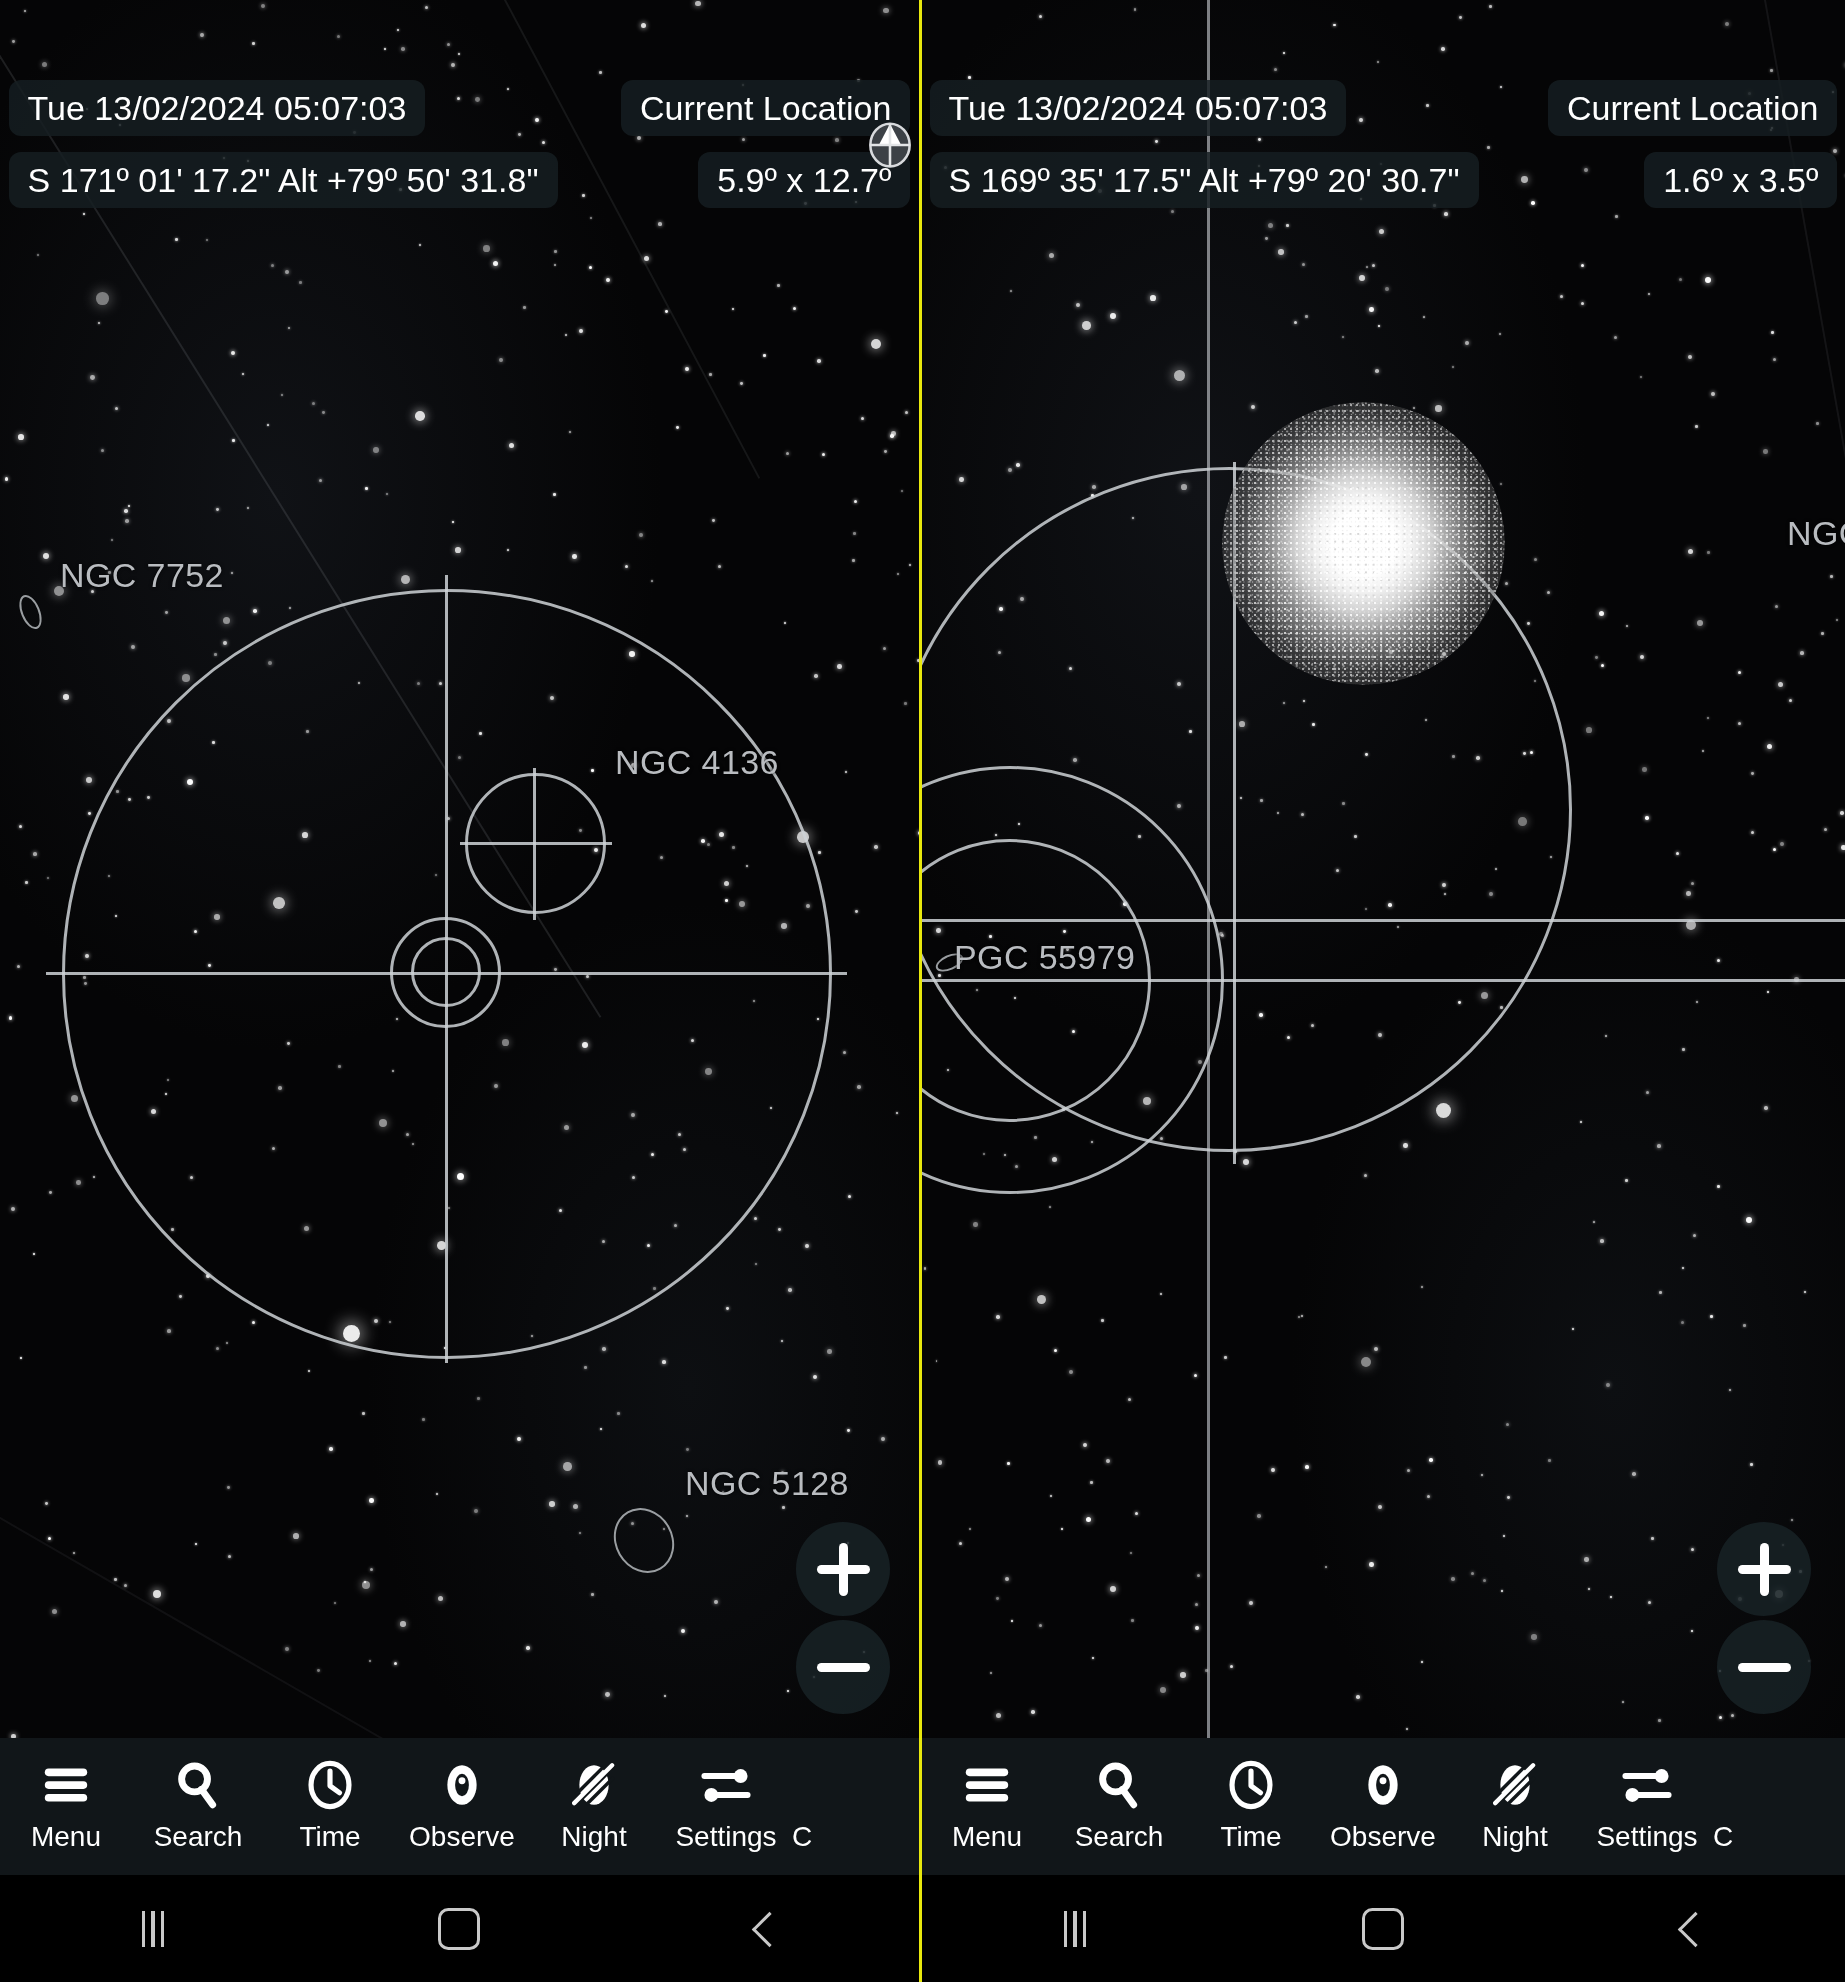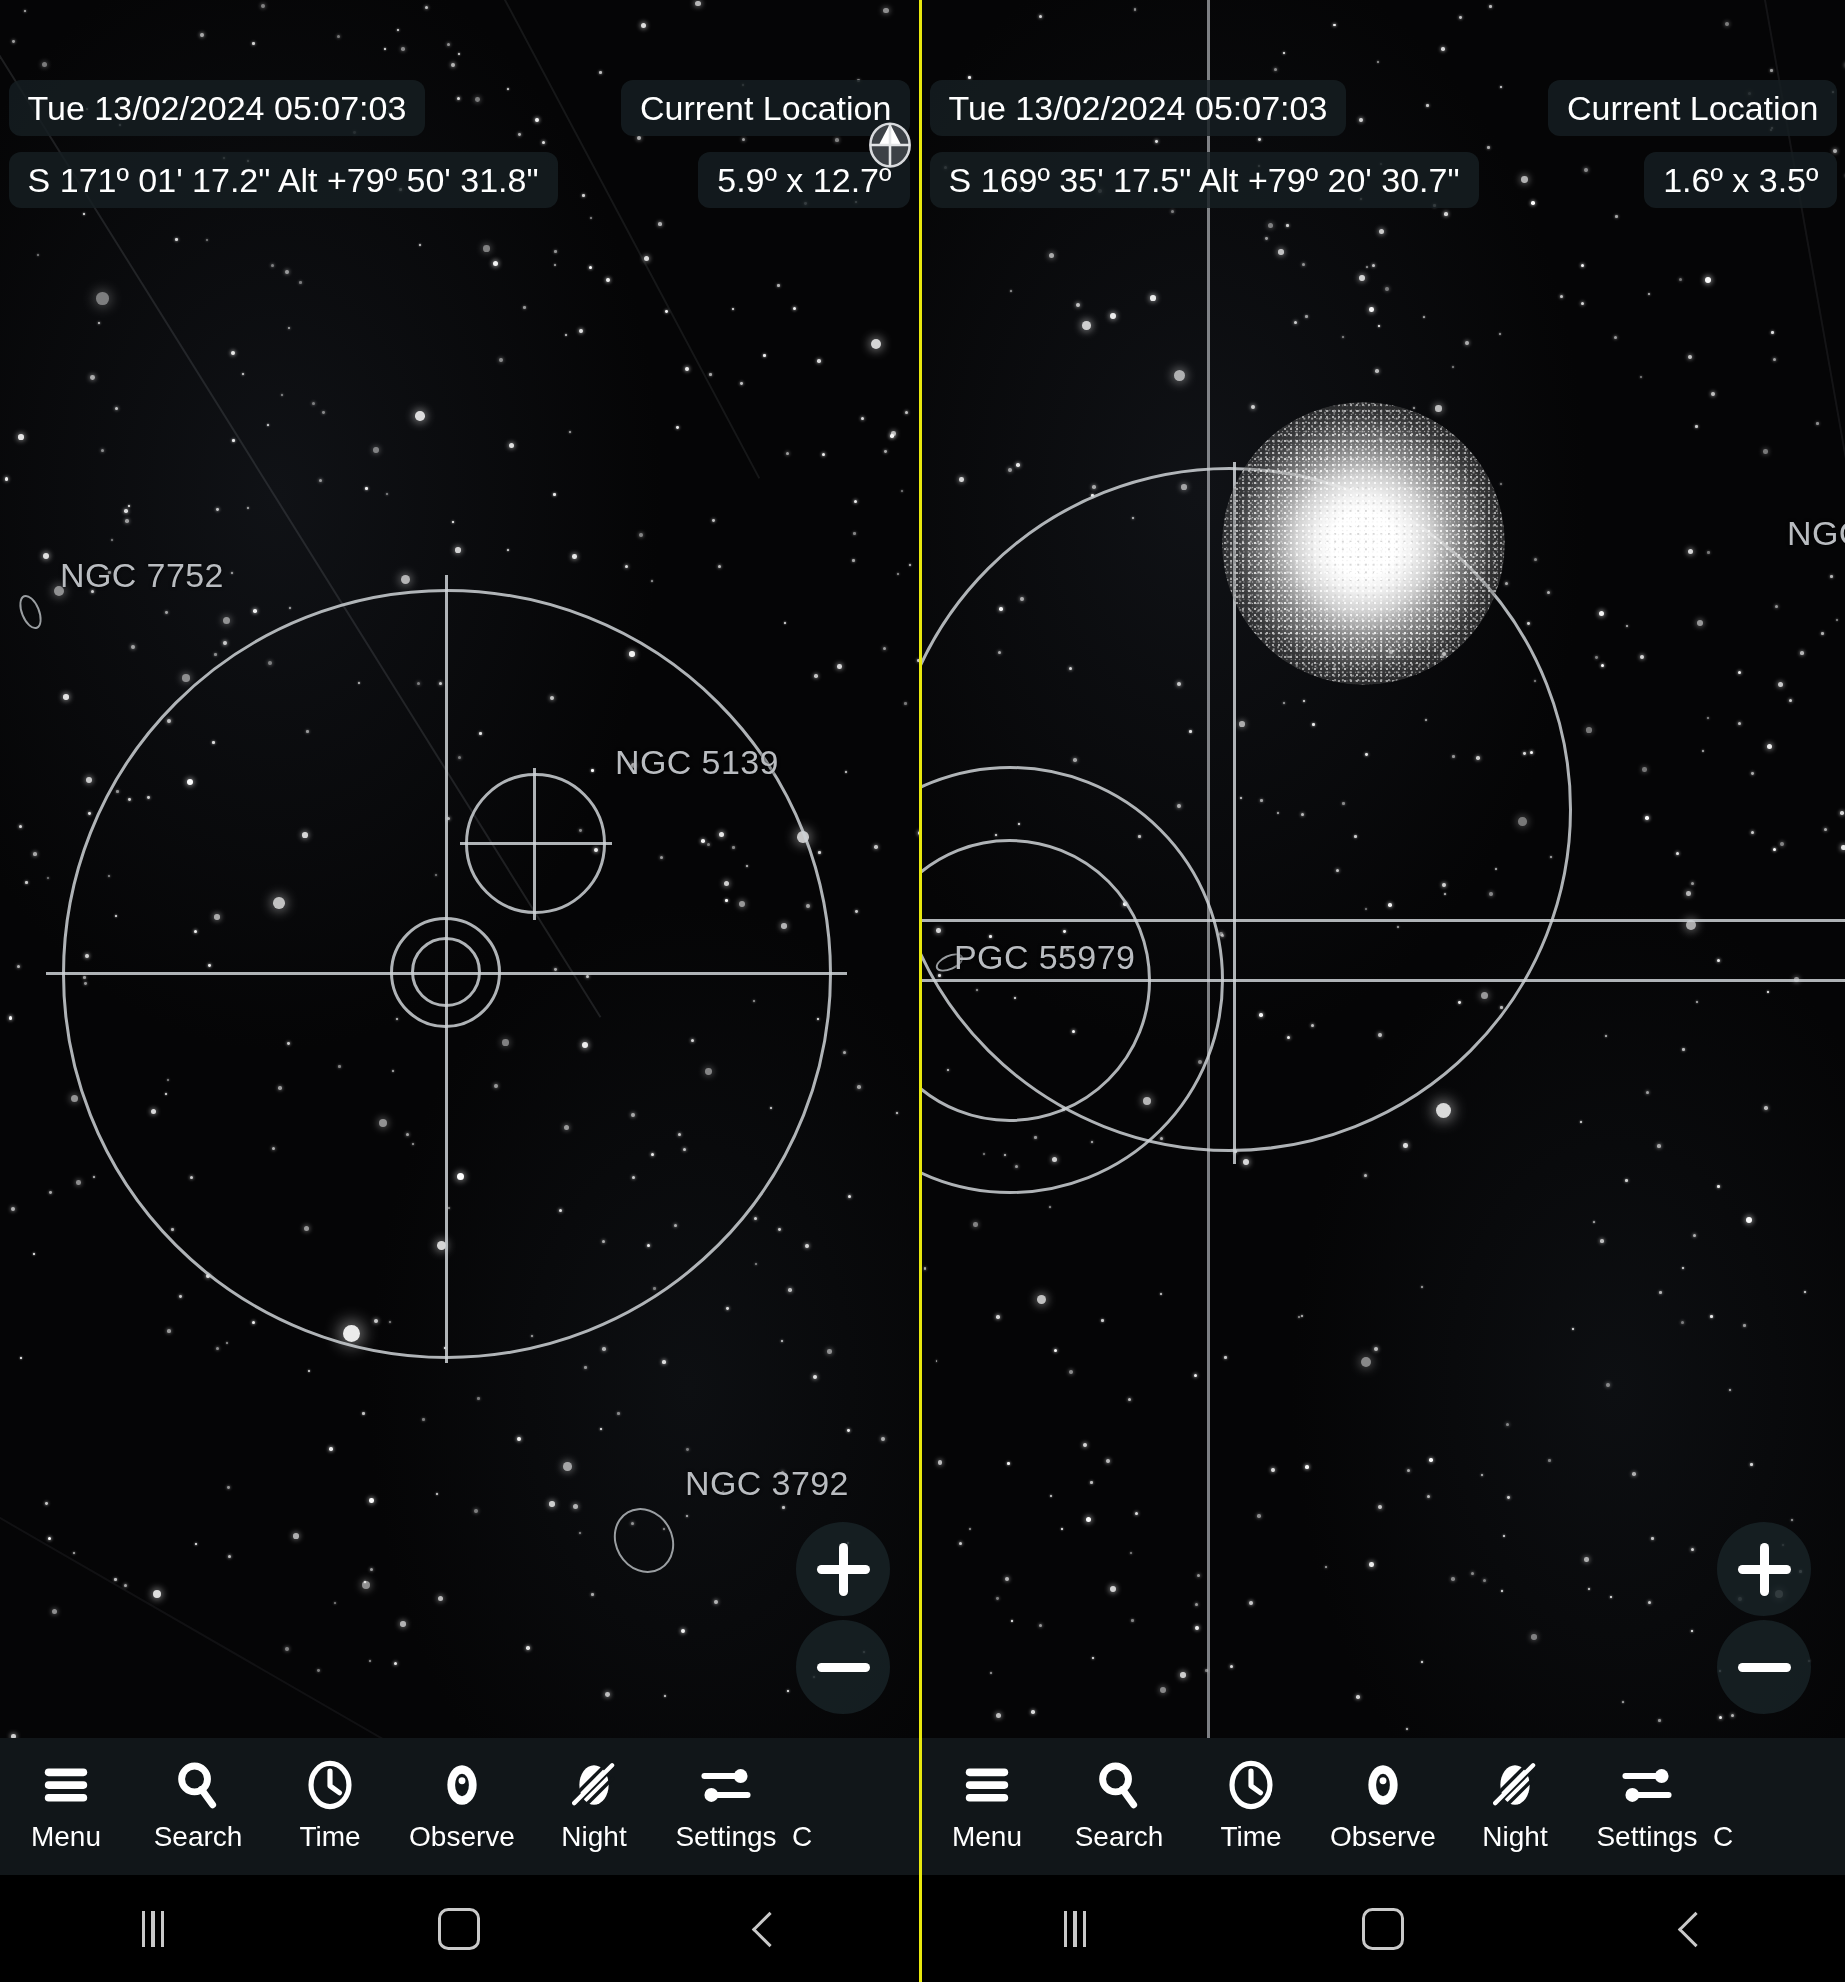--- a/index.html
+++ b/index.html
@@ -587,22 +587,22 @@
 
       <div class="telrad" style="left:465px; top:773px; width:141px; height:141px;"></div>
       <div class="telrad-h" style="left:460px; top:842px; width:152px; height:3.4px;"></div>
       <div class="telrad-v" style="left:533px; top:768px; width:3.4px; height:152px;"></div>
     </div>
 
     <div class="galaxy-ellipse" style="left:20.5px; top:594px; width:19px; height:36px; transform: rotate(-22deg);"></div>
     <div class="galaxy-ellipse" style="left:615px; top:1507px; width:58px; height:67px; transform: rotate(-30deg);"></div>
 
     <div class="obj-label" style="left:60px; top:556px;">NGC 7752</div>
-    <div class="obj-label" style="left:615px; top:743px;">NGC 5139</div>
-    <div class="obj-label" style="left:685px; top:1464px;">NGC 3792</div>
+    <div class="obj-label" style="left:615px; top:743px;">NGC 4136</div>
+    <div class="obj-label" style="left:685px; top:1464px;">NGC 5128</div>
 
     <div class="hud-row hud-row-1">
       <div class="hud-pill" style="margin-left:8.6px;">Tue 13/02/2024  05:07:03</div>
       <div class="hud-spacer"></div>
       <div class="hud-pill" style="margin-right:8.6px;">Current Location</div>
     </div>
     <div class="hud-row hud-row-2">
       <div class="hud-pill" style="margin-left:8.6px;">S 171º 01' 17.2" Alt +79º 50' 31.8"</div>
       <div class="hud-spacer"></div>
       <div class="hud-pill" style="margin-right:8.6px;">5.9º x 12.7º</div>

